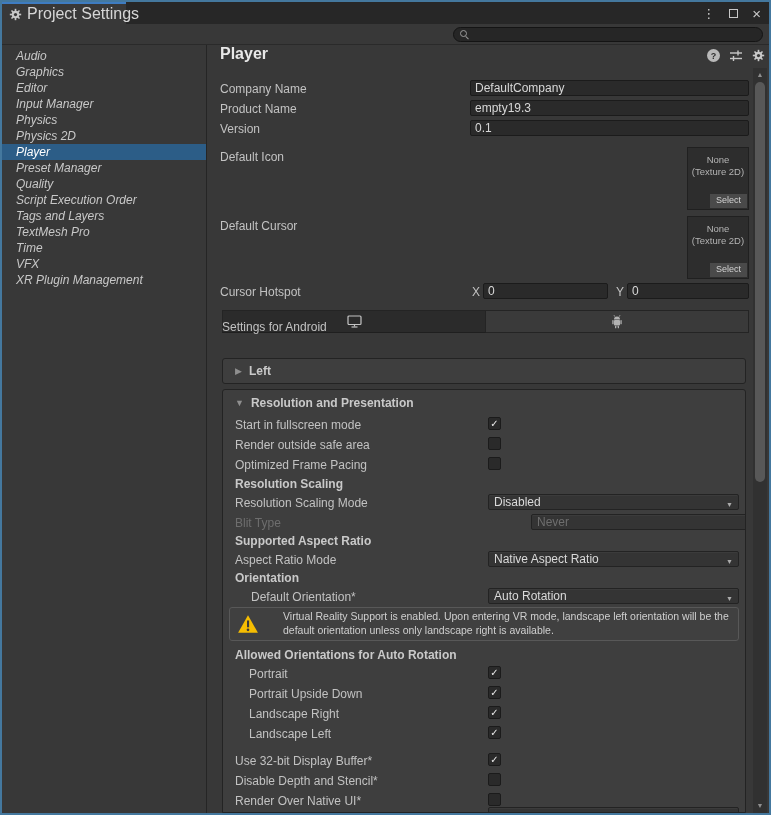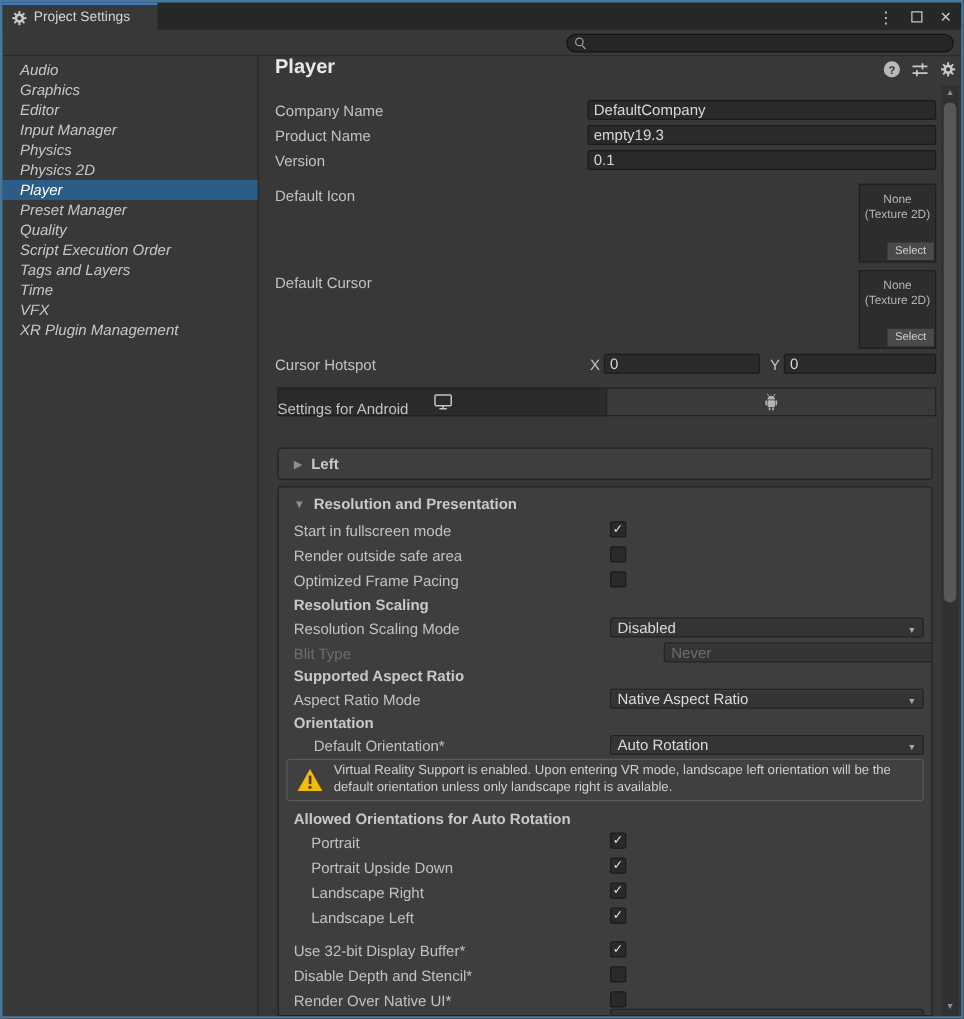--- a/index.html
+++ b/index.html
@@ -14,21 +14,21 @@
 
   
   .frame { position:absolute; inset:0; border:2px solid #44789e; pointer-events:none; z-index:60; }
 
   
   .titlebar { position:absolute; left:2px; top:2px; right:2px; height:22px; background:#272727; }
   .doc-tab {
     position:absolute; left:0; top:0; width:124px; height:22px; background:#383838;
     border-top:2px solid #3e7cc1; display:flex; align-items:center; gap:5px; padding-left:7px;
   }
-  .doc-tab .tab-label { font-size:11px; color:#d6d6d6; white-space:nowrap;text-align:center; }
+  .doc-tab .tab-label { font-size:16px; color:#d6d6d6; white-space:nowrap;text-align:center; }
   .win-controls { position:absolute; right:8px; top:0; height:22px; display:flex; align-items:center; gap:14px; }
   .win-controls .glyph { color:#c8c8c8; font-size:13px; line-height:1; cursor:default; }
   .maximize-box { width:9px; height:9px; border:1.5px solid #c8c8c8; display:inline-block; }
 
   
   .toolbar { position:absolute; left:2px; top:24px; right:2px; height:21px; background:#383838; border-bottom:1px solid #2a2a2a; }
   .search {
     position:absolute; left:451px; right:6px; top:3px; height:15px;
     background:#262626; border:1px solid #141414; border-radius:8px;
     display:flex; align-items:center; padding-left:6px;
@@ -93,21 +93,21 @@
     font-size:12px; color:#dadada; line-height:14px; padding:0 16px 0 5px; white-space:nowrap; overflow:hidden;
     box-shadow:inset 0 1px 0 rgba(255,255,255,0.04); cursor:default;
   }
   .dropdown .dd-arrow { position:absolute; right:5px; top:3px; font-size:7px; color:#ababab; }
   .dropdown.disabled { color:#6e6e6e; }
   .dropdown.disabled .dd-arrow { color:#5d5d5d; }
 
   
   .warn-box {
     position:absolute; left:6px; width:510px; height:34px; background:#404040; border:1px solid #585858; border-radius:3px;
-    display:flex; align-items:center; gap:8px; padding:2px 8px 2px 7px;
+    display:flex; align-items:center; gap:24px; padding:2px 8px 2px 7px;
   }
   .warn-text { font-size:10.5px; color:#cfcfcf; line-height:1.3; }
 
   
   .scrollbar { position:absolute; left:753px; top:68px; width:14px; bottom:2px; background:#313131; }
   .sb-arrow { position:absolute; left:0; width:14px; height:12px; color:#8e8e8e; font-size:7px; text-align:center; line-height:12px; cursor:default; }
   .sb-thumb { position:absolute; left:2px; width:10px; border-radius:5px; background:#585858; cursor:default; }
 
   svg { display:block; }
 </style>
@@ -151,20 +151,21 @@
     <div class="sb-item">Graphics</div>
     <div class="sb-item">Editor</div>
     <div class="sb-item">Input Manager</div>
     <div class="sb-item">Physics</div>
     <div class="sb-item">Physics 2D</div>
     <div class="sb-item selected">Player</div>
     <div class="sb-item">Preset Manager</div>
     <div class="sb-item">Quality</div>
     <div class="sb-item">Script Execution Order</div>
     <div class="sb-item">Tags and Layers</div>
+    <div class="sb-item">TextMesh Pro</div>
     <div class="sb-item">Time</div>
     <div class="sb-item">VFX</div>
     <div class="sb-item">XR Plugin Management</div>
   </div>
 
   <div class="page-title">Player</div>
   <div class="header-icons">
     <span class="help-circle">?</span>
     <span>
       <svg width="14" height="13" viewBox="0 0 14 13">

